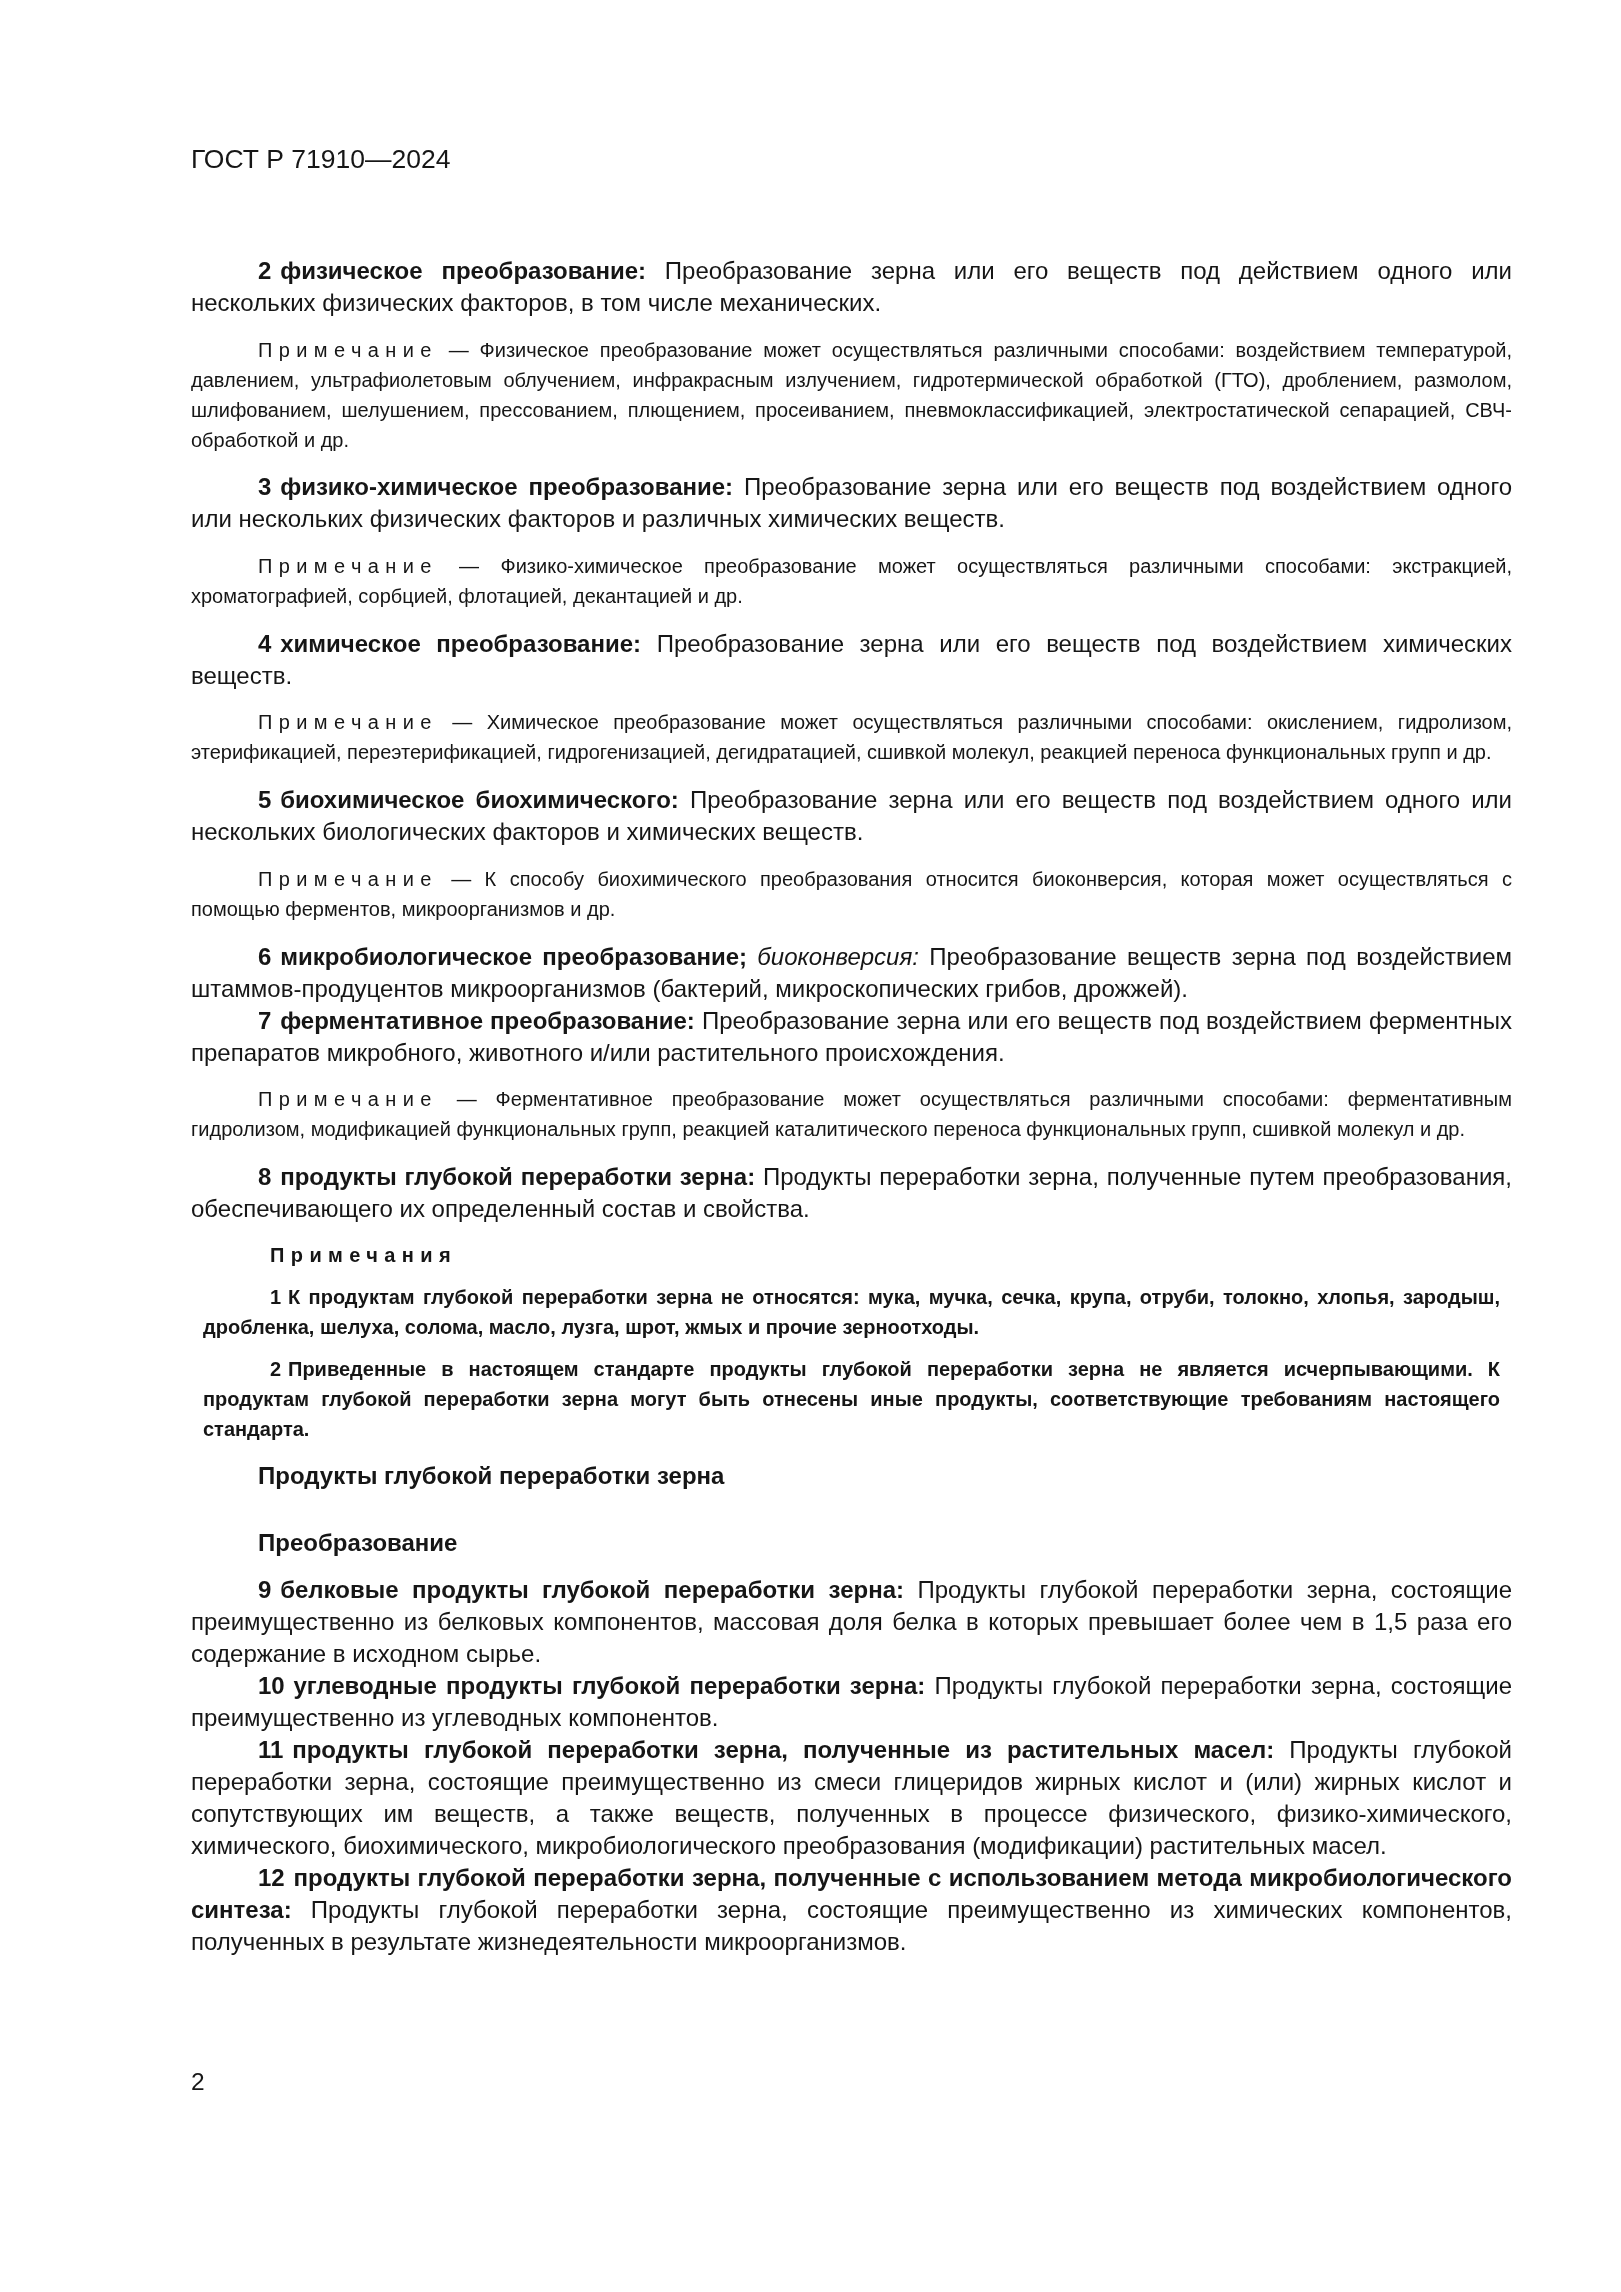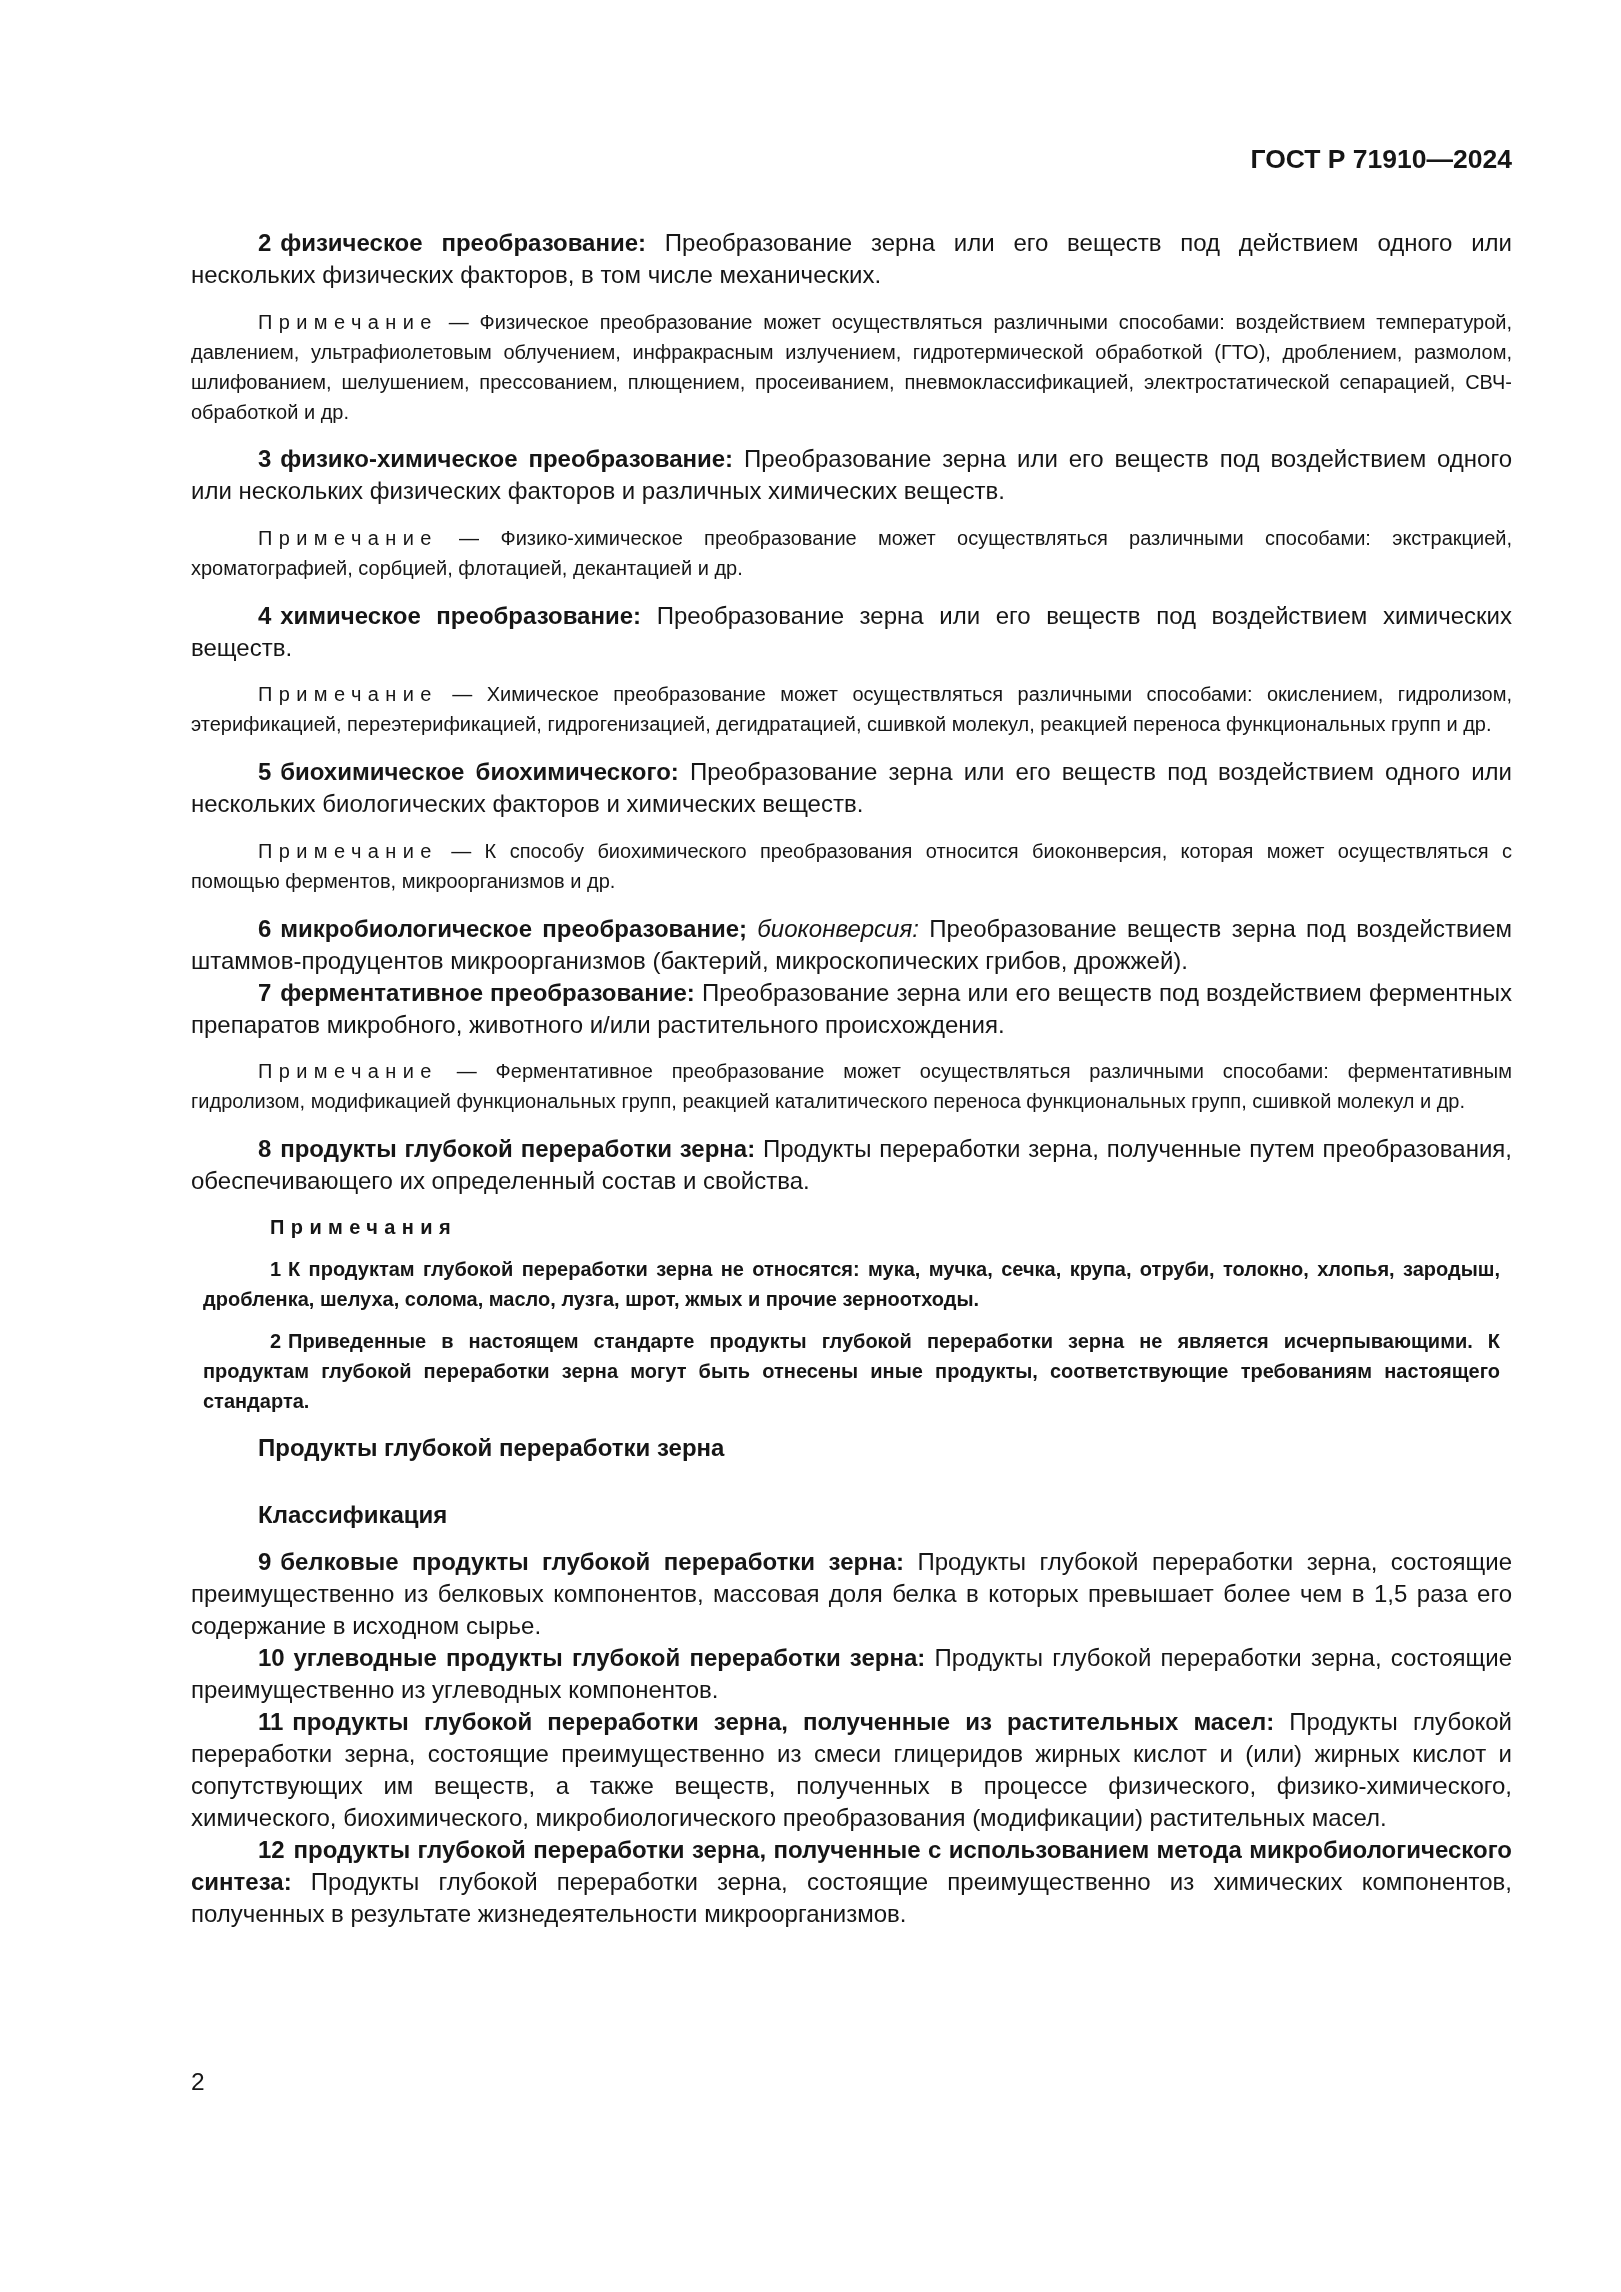--- a/index.html
+++ b/index.html
@@ -8,22 +8,22 @@
     width:1621px; height:2293px;
     background:#ffffff;
     box-sizing:border-box;
     padding:143px 109px 0 191px;
     font-family:"Liberation Sans","DejaVu Sans",sans-serif;
     color:#161616;
   }
   .content { width:1321px; }
   p { margin:0; text-align:justify; }
   .doc-header {
-    font-weight:bold; font-size:26.5px; line-height:32px;
-    margin:0 0 52px 0; text-align:right;
+    font-weight:normal; font-size:26.5px; line-height:32px;
+    margin:0 0 80px 0; text-align:left;
   }
   .main { font-size:24px; line-height:32px; text-indent:67px; }
   .note { font-size:20px; line-height:30px; text-indent:67px; }
   .note-single { margin:15.7px 0 16.7px 0; }
   .notes-group { margin:14.7px 0 16.7px 0; }
   .notes-group p { margin:12px;font-weight:bold; }
   .b { font-weight:bold; }
   .i { font-style:italic; }
   .tnum { font-weight:bold; margin-right:8.8px; }
   .nnum { margin-right:6.9px; }
@@ -115,21 +115,21 @@
       <p class="note">
         <span class="nnum">2</span><span>Приведенные в настоящем стандарте продукты глубокой переработки зерна не является исчерпывающи­ми. К продуктам глубокой переработки зерна могут быть отнесены иные продукты, соответствующие требованиям настоящего стандарта.</span>
       </p>
     </div>
 
     <p class="main heading">
       <span>Продукты глубокой переработки зерна</span>
     </p>
 
     <p class="main heading h-class">
-      <span>Классификация</span>
+      <span>Преобразование</span>
     </p>
 
     <p class="main t9">
       <span class="tnum">9</span><span class="b">белковые продукты глубокой переработки зерна:</span>
       <span>Продукты глубокой переработки зерна, состоящие преимущественно из белковых компонентов, массовая доля белка в которых превышает более чем в 1,5 раза его содержание в исходном сырье.</span>
     </p>
 
     <p class="main">
       <span class="tnum">10</span><span class="b">углеводные продукты глубокой переработки зерна:</span>
       <span>Продукты глубокой переработки зер­на, состоящие преимущественно из углеводных компонентов.</span>

